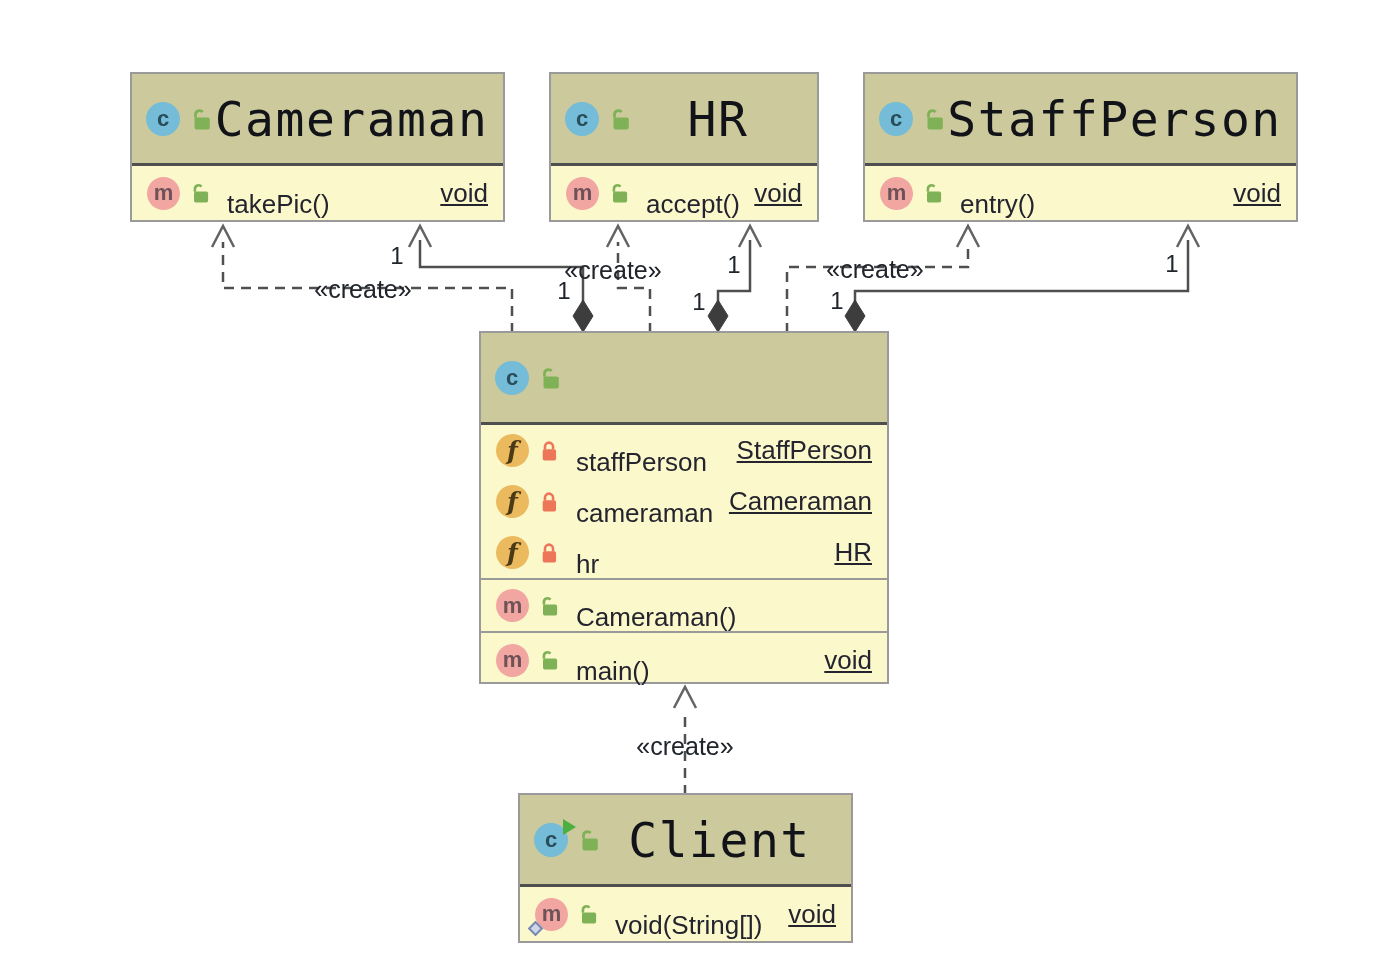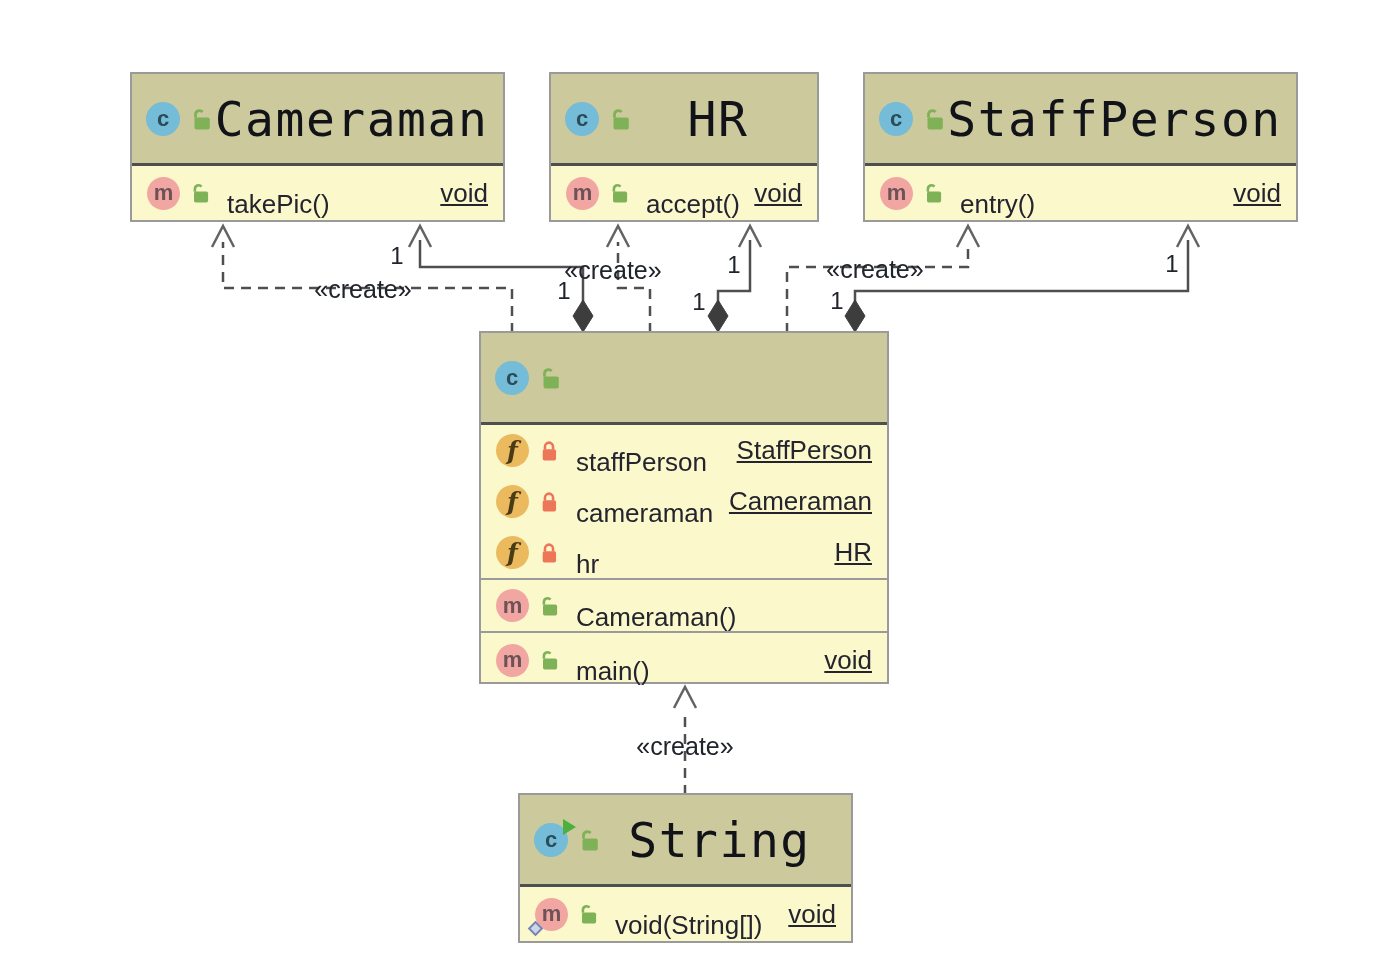--- a/index.html
+++ b/index.html
@@ -268,21 +268,21 @@
   <div class="uml-class" style="left:518px;top:793px;width:335px;height:150px">
     <div class="uml-header">
       <span class="badge class-badge">
         <span>c</span>
         <span class="run-mark"></span>
       </span>
       <svg class="lock-svg" width="26" height="26" viewBox="0 0 16 16">
           <path d="M4.6 7.2 V5.4 A2.5 2.5 0 0 1 9 3.7" fill="none" stroke="#7fb256" stroke-width="1.7"></path>
           <rect x="4" y="7" width="9.4" height="7.4" rx="1.2" fill="#7fb256"></rect>
         </svg>
-      <span class="uml-title">String</span>
+      <span class="uml-title">Client</span>
     </div>
     <div class="uml-row">
       <span class="badge small method-badge">
         <span>m</span>
         <span class="static-mark"></span>
       </span>
       <svg class="lock-svg" width="24" height="24" viewBox="0 0 16 16">
           <path d="M4.6 7.2 V5.4 A2.5 2.5 0 0 1 9 3.7" fill="none" stroke="#7fb256" stroke-width="1.7"></path>
           <rect x="4" y="7" width="9.4" height="7.4" rx="1.2" fill="#7fb256"></rect>
         </svg>

